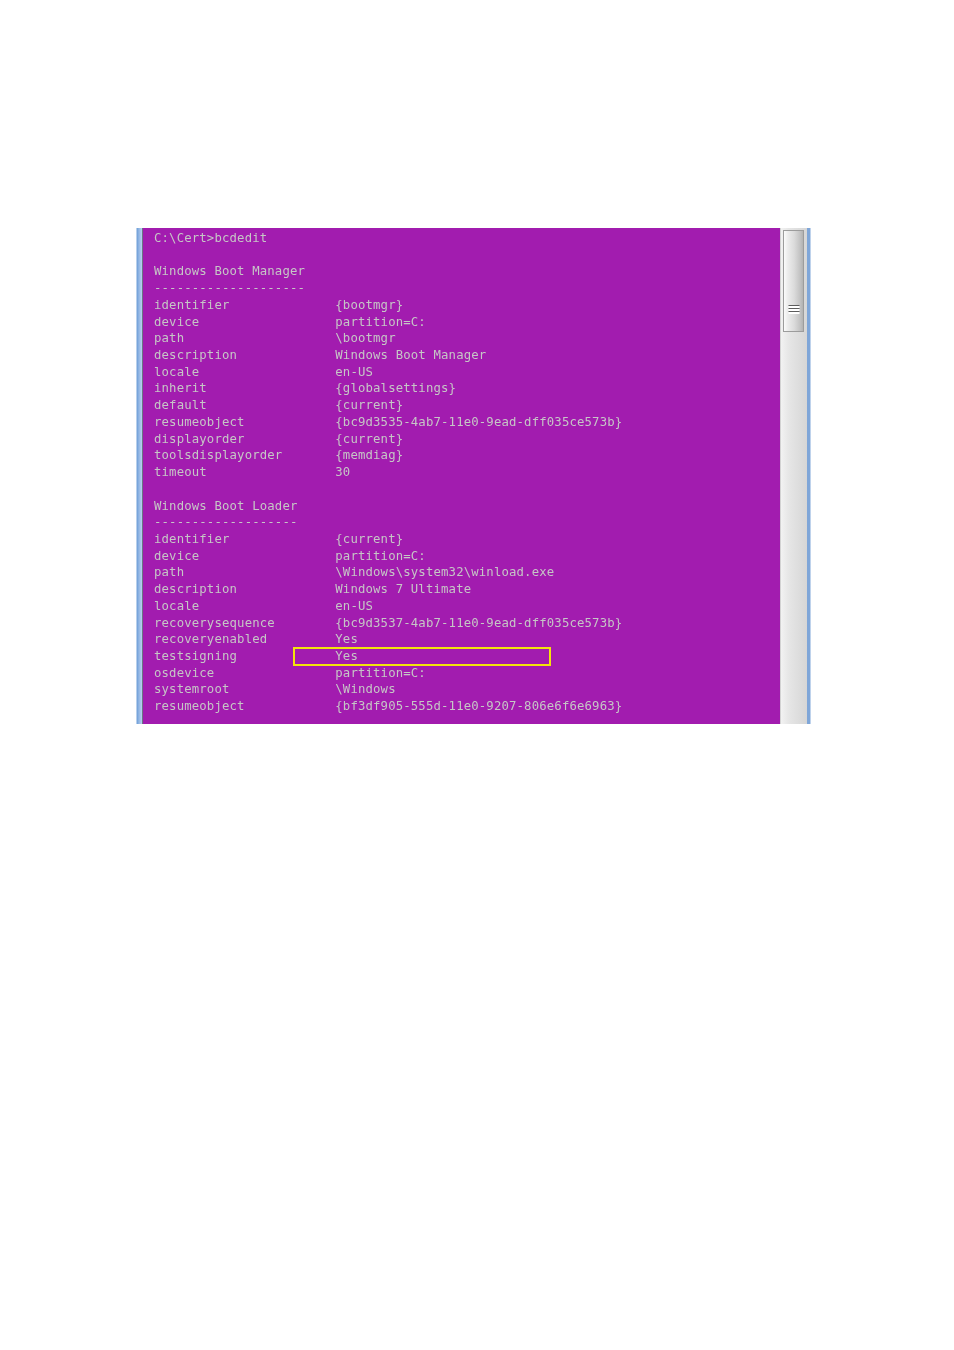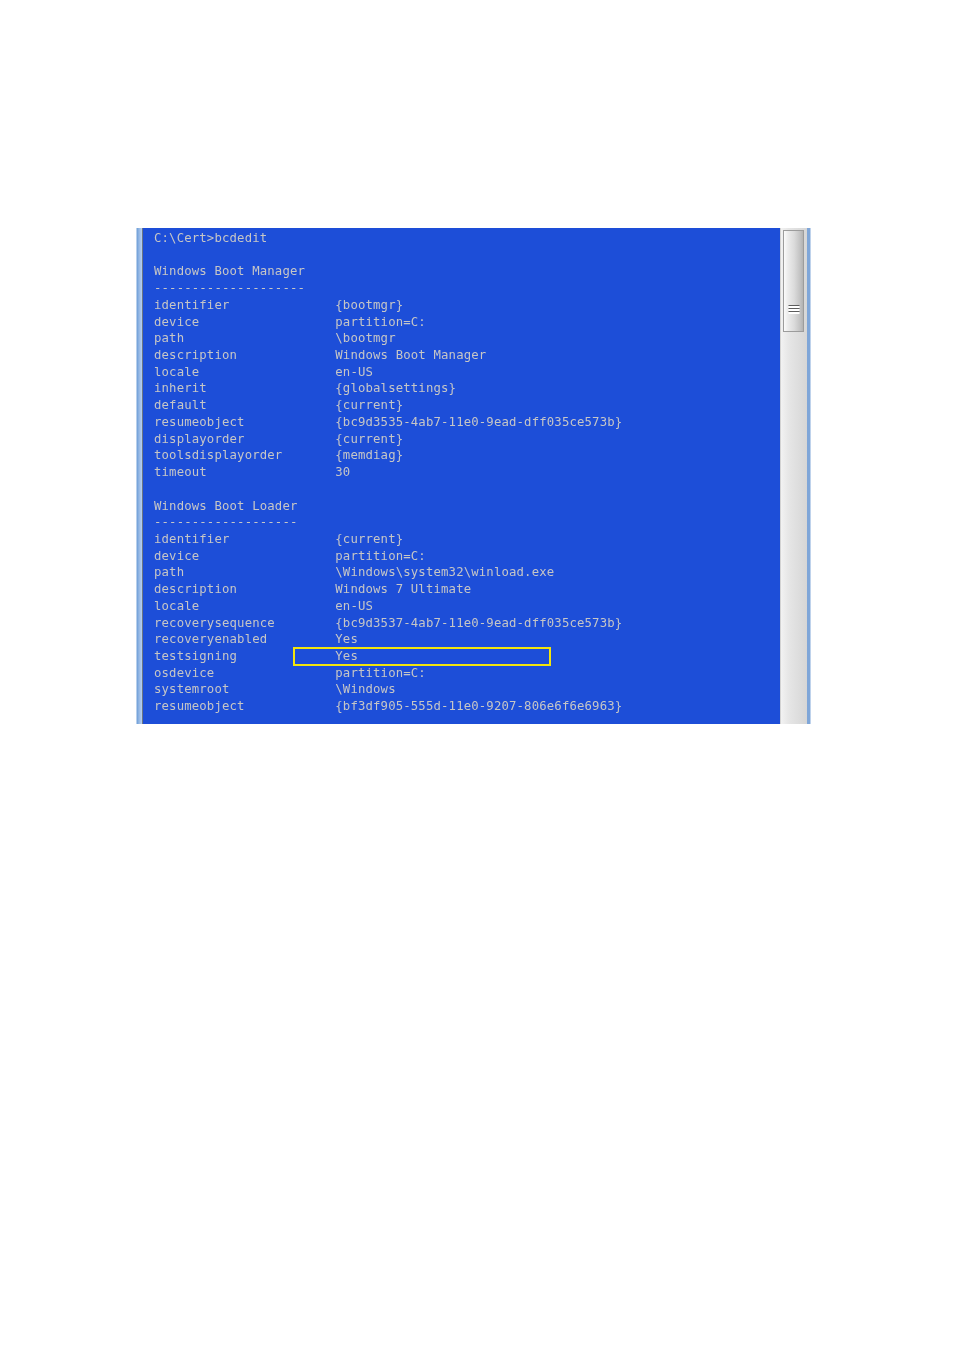--- a/index.html
+++ b/index.html
@@ -52,21 +52,21 @@
     background: linear-gradient(to right, #7fa6d8 0px, #7fa6d8 3px, #ffffff 4px);
   }
 
   
   .console-surface {
     position: absolute;
     left: 7px;
     top: 0;
     right: 32px;
     bottom: 0;
-    background: #1d4ed8;
+    background: #a21caf;
     overflow: hidden;
   }
 
   .console-text {
     position: absolute;
     left: 11px;
     top: 2px;
     margin: 0;
     font-family: "DejaVu Sans Mono", "Liberation Mono", monospace;
     font-size: 12.3px;

